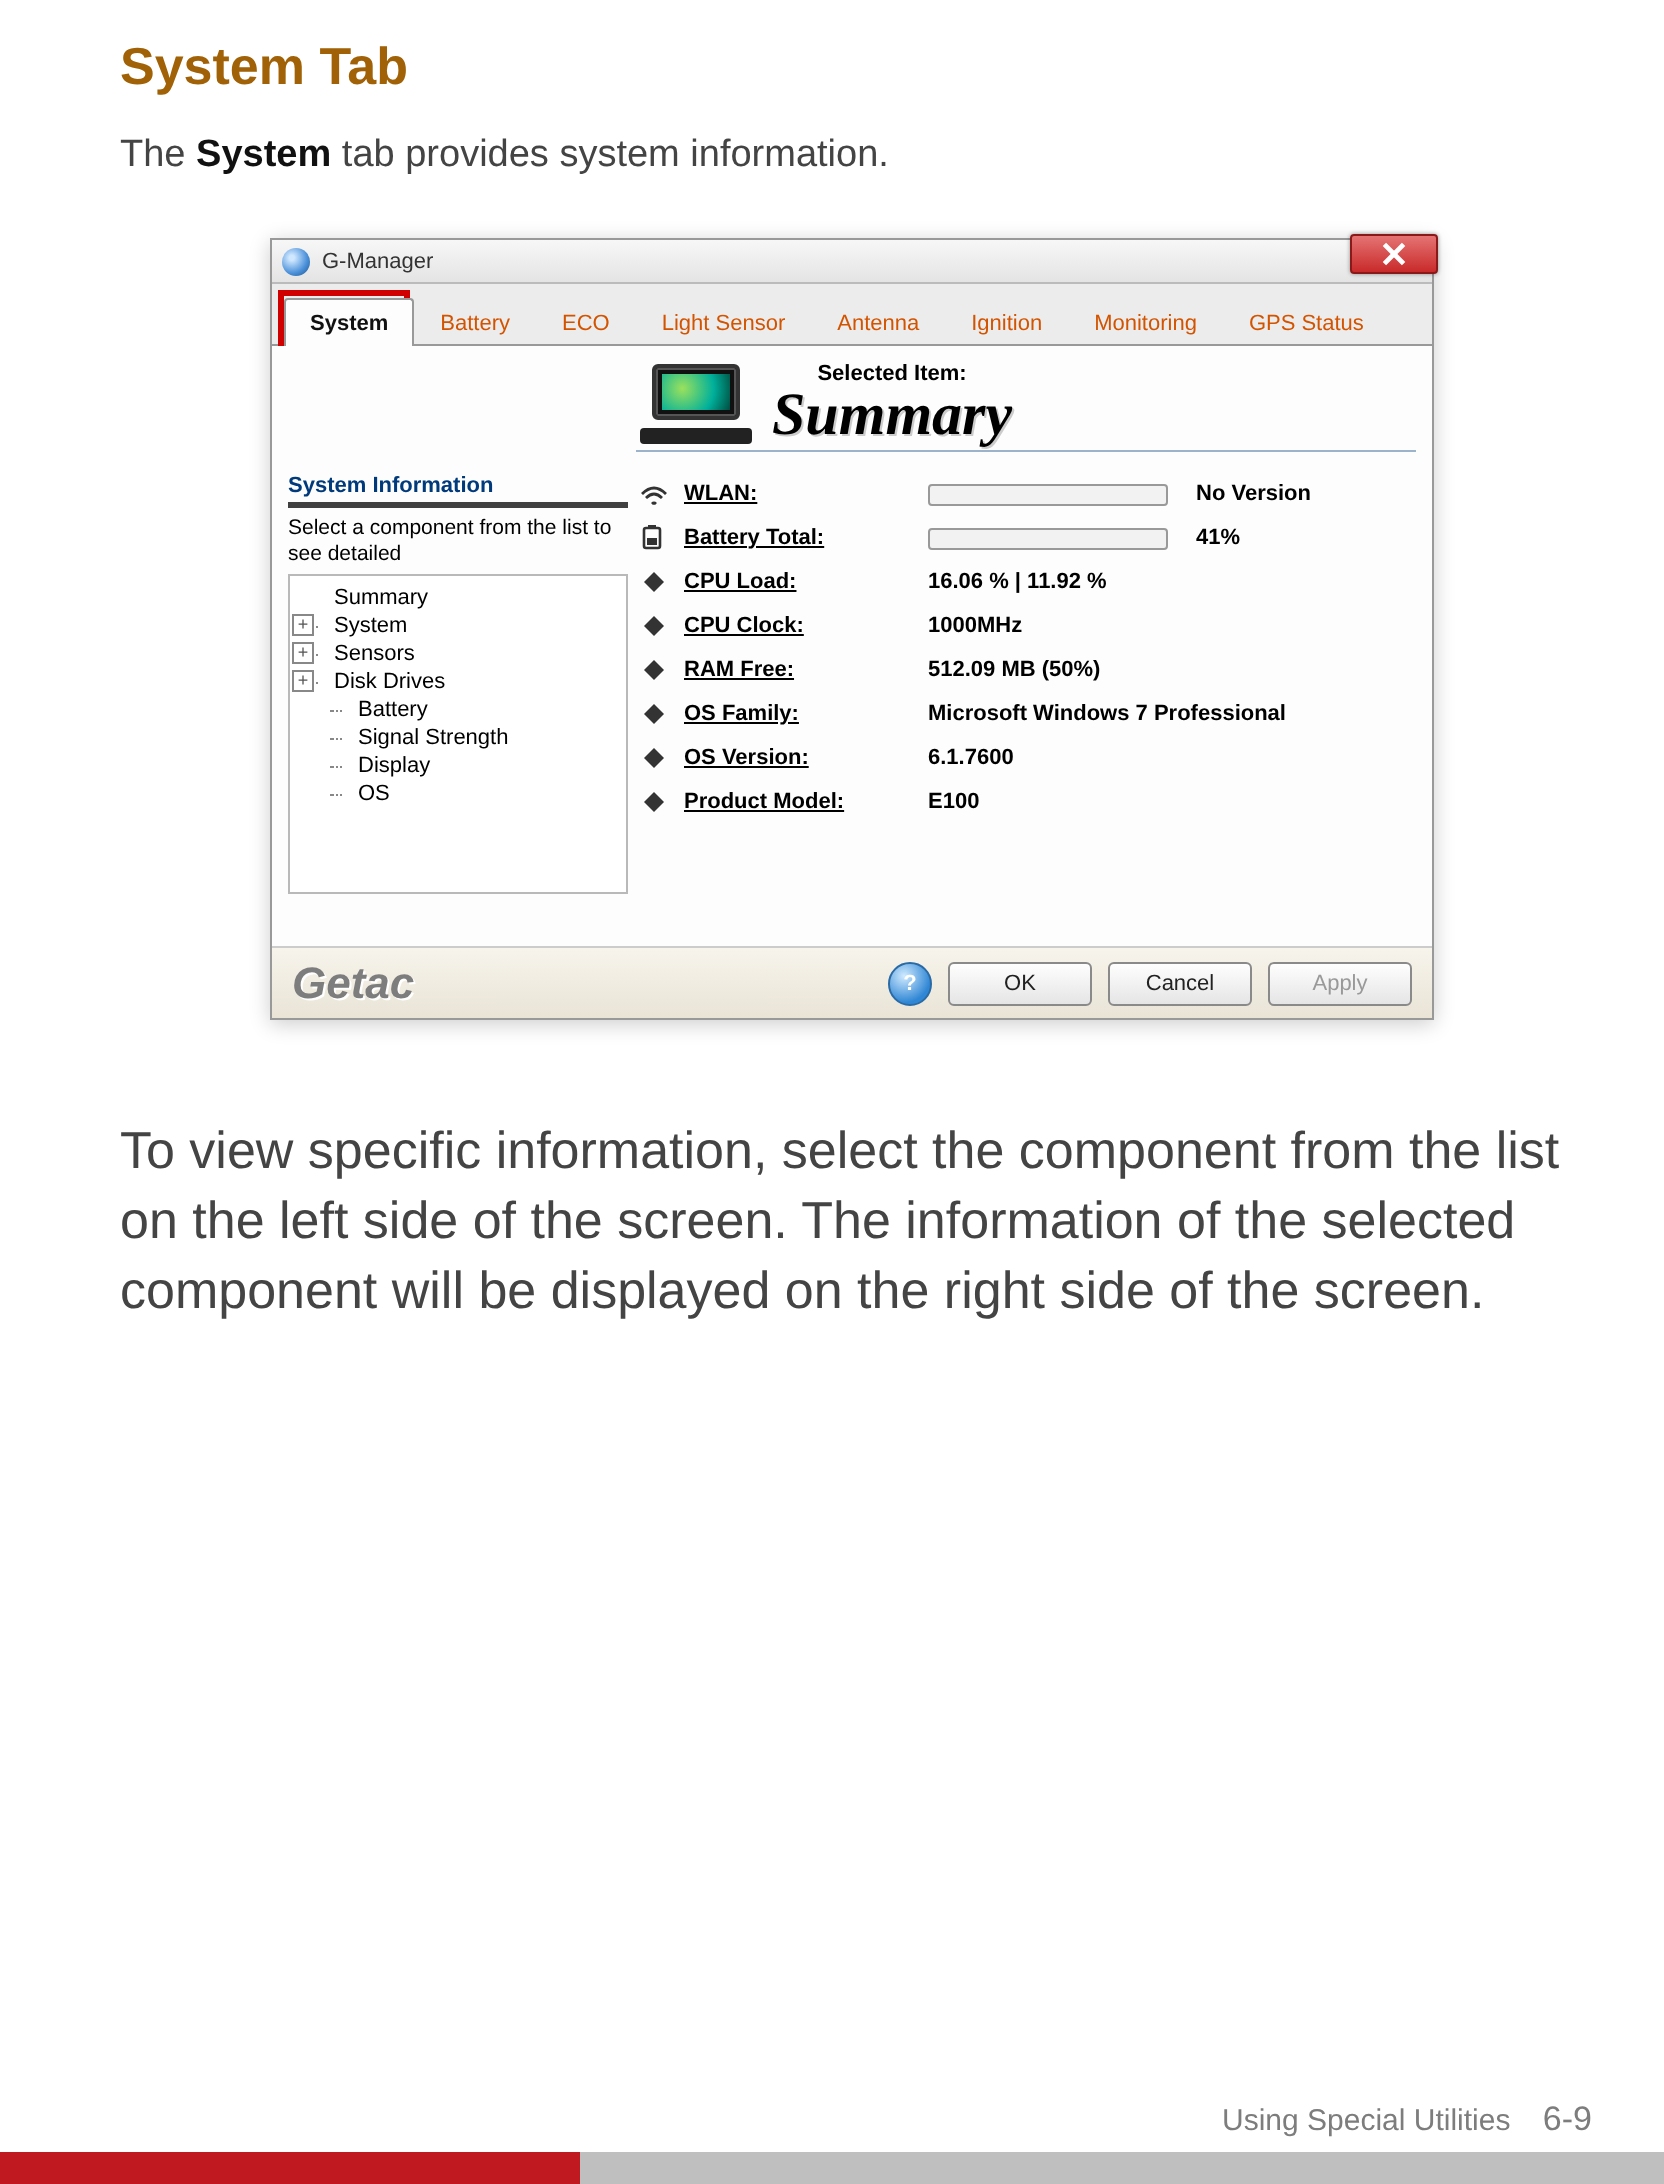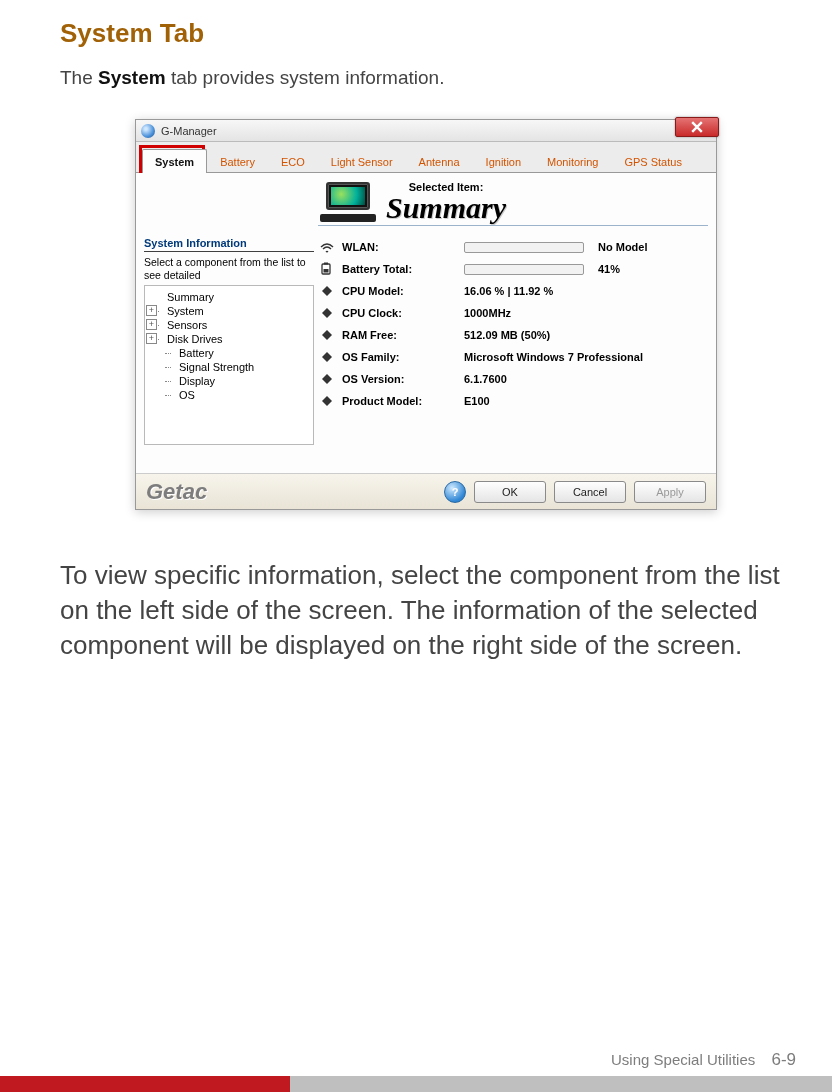--- a/index.html
+++ b/index.html
@@ -144,21 +144,21 @@
   .si-value {
     font-family: "Times New Roman", serif;
     font-size: 30px;
     font-weight: bold; font-style: italic;
     color:#000;
     line-height: 1;
     text-shadow: 1px 1px 0 #ccc;
   }
   .group-title {
     font-weight: bold; font-size:11px; color:#003a7a;
-    border-bottom:1px solid #404040;
+    border-bottom:3px solid #404040;
     padding-bottom:2px; margin:6px 0 4px 0;
   }
   .hint { font-size:10.5px; color:#000; margin-bottom:4px; line-height:1.2; }
   .tree {
     border:1px solid #b9b9b9; background:#fff; height:160px; padding:4px 2px;
     font-size:11px; color:#000;
   }
   .tree-item { padding:1px 0 1px 20px; position:relative; white-space:nowrap; }
   .tree-item::before {
     content:""; position:absolute; left:6px; top:7px; width:6px; height:1px; border-top:1px dotted #888;
@@ -171,21 +171,21 @@
   .tree-item.indent { padding-left:32px; }
   .tree-item.indent::before { left:18px; }
 
   
   .metrics { margin-top:10px; }
   .metric-row {
     display:flex; align-items:center; padding:4px 0; gap:6px;
   }
   .m-icon { width:18px; height:14px; display:flex; align-items:center; justify-content:center; }
   .m-icon svg { width:16px; height:14px; }
-  .m-label { width:116px; font-weight:bold; font-size:11px; color:#000; }
+  .m-label { width:116px; font-weight:bold; font-size:11px; color:#000;text-decoration:underline; }
   .m-value { font-weight:bold; font-size:11px; color:#000; }
   .pbar { width:120px; height:11px; border:1px solid #999; border-radius:2px; background:#f2f2f2; margin-right:8px; position:relative; overflow:hidden;}
   .pbar .fill { height:100%; background:linear-gradient(#8fe06a,#46b82a); }
   .fill.none { width:0; }
   .sig-label { font-size:11px; font-weight:bold; color:#000; }
 
   
   .bottom-bar {
     height:36px; background:linear-gradient(#f7f4ec,#e9e4d6);
     border-top:1px solid #ccc;
@@ -292,41 +292,41 @@
 
         <div class="metrics">
           <div class="metric-row">
             <span class="m-icon">
                 <svg viewBox="0 0 16 14">
                   <path d="M2 7 Q8 1 14 7 M4 9 Q8 5 12 9 M7 12 Q8 11 9 12" fill="none" stroke="#333" stroke-width="1.4"></path>
                 </svg>
               </span>
             <span class="m-label">WLAN:</span>
             <span class="pbar"><span class="fill none"></span></span>
-            <span class="sig-label">No Model</span>
+            <span class="sig-label">No Version</span>
           </div>
           <div class="metric-row">
             <span class="m-icon">
                 <svg viewBox="0 0 16 14">
                   <rect x="3" y="2" width="8" height="10" rx="1" fill="none" stroke="#333" stroke-width="1.3"></rect>
                   <rect x="5" y="0.5" width="4" height="2" fill="#333"></rect>
                   <rect x="4.5" y="7" width="5" height="3.5" fill="#333"></rect>
                 </svg>
               </span>
             <span class="m-label">Battery Total:</span>
             <span class="pbar"><span class="fill" style="width:41%"></span></span>
             <span class="sig-label">41%</span>
           </div>
           <div class="metric-row">
             <span class="m-icon">
                 <svg viewBox="0 0 16 14">
                   <polygon points="8,2 13,7 8,12 3,7" fill="#333"></polygon>
                 </svg>
               </span>
-            <span class="m-label">CPU Model:</span>
+            <span class="m-label">CPU Load:</span>
             <span class="m-value">16.06 % | 11.92 %</span>
           </div>
           <div class="metric-row">
             <span class="m-icon">
                 <svg viewBox="0 0 16 14">
                   <polygon points="8,2 13,7 8,12 3,7" fill="#333"></polygon>
                 </svg>
               </span>
             <span class="m-label">CPU Clock:</span>
             <span class="m-value">1000MHz</span>

